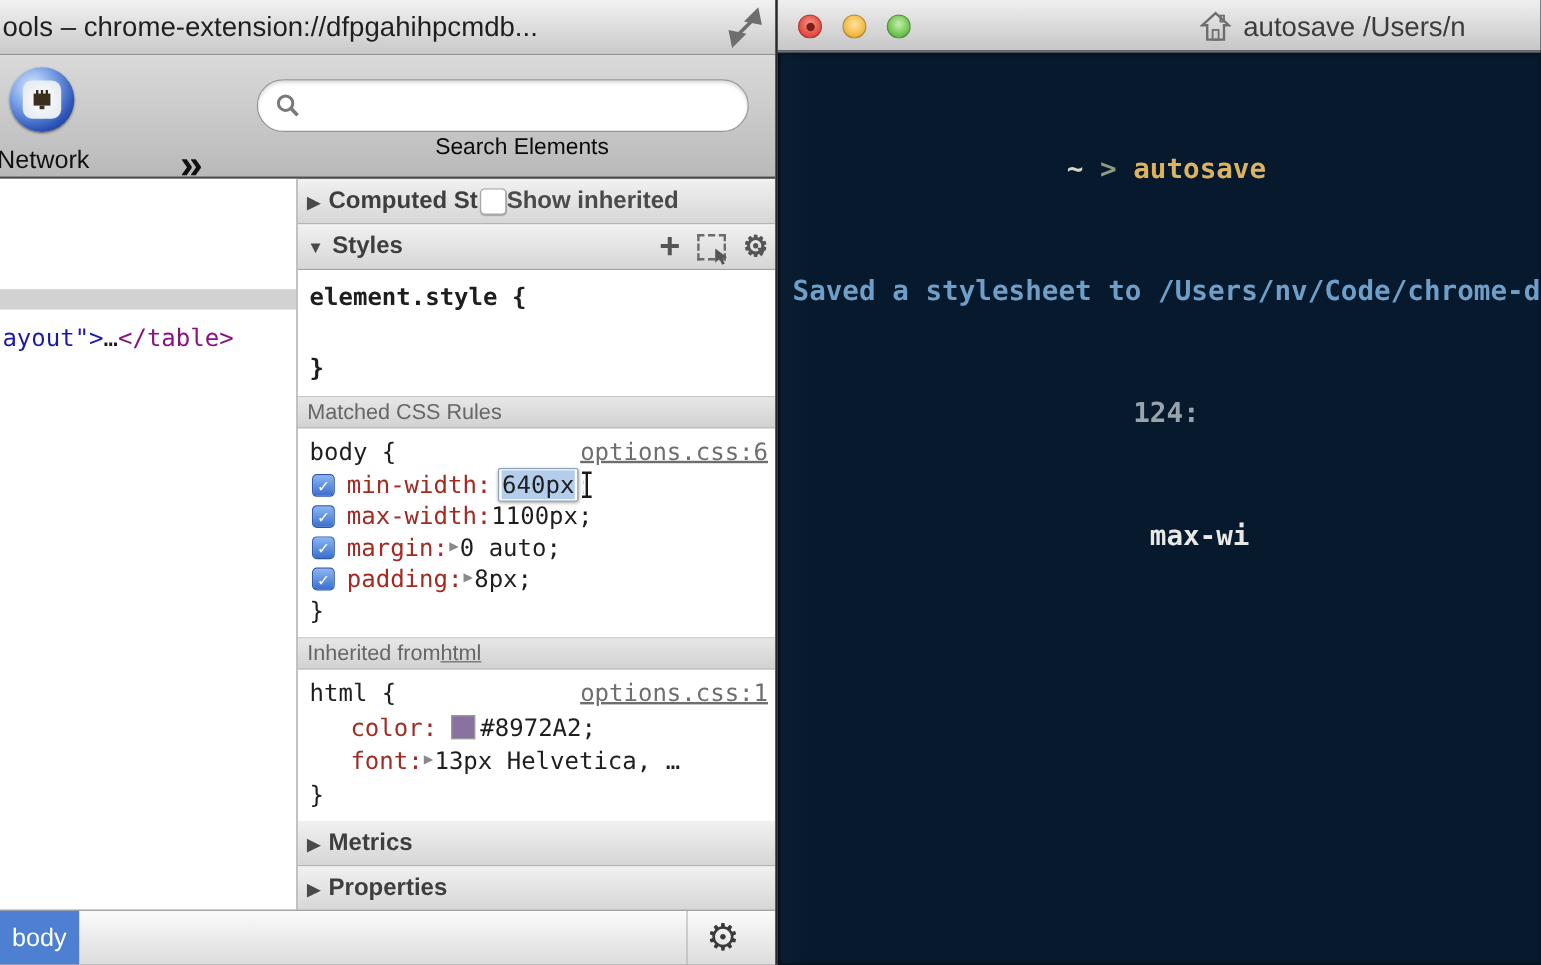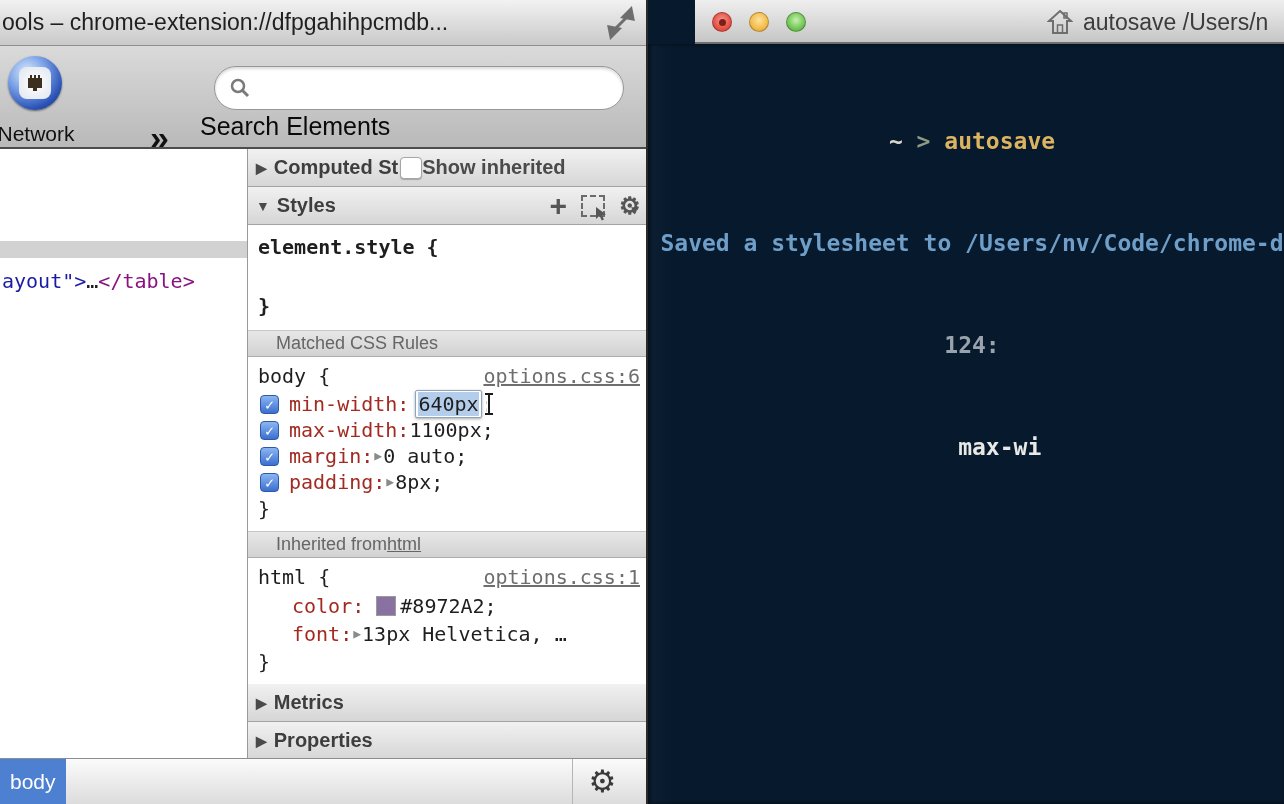--- a/index.html
+++ b/index.html
@@ -30,22 +30,22 @@
   .net-label { position:absolute; left:-7px; top:76px; width:86px; text-align:center;
     font-size:21px; color:#111; }
   .chevrons { position:absolute; left:150px; top:72px; font-size:34px; font-weight:bold;
     color:#111; }
   .search-pill { position:absolute; left:214px; top:20px; width:410px; height:44px;
     border-radius:22px; background:#fff; border:1px solid #979797;
     box-shadow:inset 0 2px 3px rgba(0,0,0,.15); display:flex; align-items:center;
     padding:0 14px; }
   .search-pill input { border:none; outline:none; flex:1; font-size:19px;
     font-family:"Liberation Sans",sans-serif; background:transparent; margin-left:8px; }
-  .search-label { position:absolute; left:200px; top:66px; width:410px; text-align:left;
-    font-size:25px; color:#0a0a0a; }
+  .search-label { position:absolute; left:230px; top:66px; width:410px; text-align:center;
+    font-size:19px; color:#0a0a0a; }
 
   .dt-main { flex:1; display:flex; min-height:0; }
   .dom-pane { width:248px; background:#fff; border-right:1px solid #9a9a9a;
     position:relative; overflow:hidden; }
   .dom-hover-band { position:absolute; left:0; top:92px; width:100%; height:17px;
     background:#d2d2d2; }
   .dom-row { position:absolute; left:2px; top:120px; font-family:"DejaVu Sans Mono",monospace;
     font-size:20px; white-space:nowrap; }
   .tok-attr { color:#1a1aa6; }
   .tok-text { color:#1c1c1c; }
@@ -67,21 +67,21 @@
   .gear-btn { font-size:24px; color:#555; }
   .gear-caret { font-size:13px; color:#555; margin-left:-9px; }
 
   .code { font-family:"DejaVu Sans Mono",monospace; font-size:20px; color:#1e1e1e; }
   .es-block { padding:6px 8px 8px 10px; flex:0 0 auto; height:105px;font-weight:bold; }
   .es-line { line-height:32px; }
   .es-close { line-height:30px; margin-top:28px; }
 
   .sub-header { height:27px; background:linear-gradient(#e7e7e7,#d2d2d2);
     border-top:1px solid #c6c6c6; border-bottom:1px solid #adadad;
-    display:flex; align-items:center; padding:0 28px; font-size:18px; color:#666;
+    display:flex; align-items:center; padding:0 8px; font-size:18px; color:#666;
     flex:0 0 auto; white-space:nowrap; }
   .sub-header .u { text-decoration:underline; }
 
   .rule-block { padding:4px 6px 8px 10px; flex:0 0 auto; }
   .rule-head { display:flex; align-items:baseline; line-height:30px; }
   .css-link { margin-left:auto; color:#6e6e6e; text-decoration:underline;
     font-family:"DejaVu Sans Mono",monospace; font-size:20px;text-align:center; }
   .prop-row { display:flex; align-items:center; line-height:26px; height:26px;
     position:relative; white-space:nowrap; }
   .chk { width:19px; height:19px; border-radius:4px; flex:0 0 auto;
@@ -105,21 +105,21 @@
     border-top:1px solid #8d8d8d; position:relative; flex:0 0 auto; }
   .crumb { position:absolute; left:0; top:0; height:100%; min-width:62px;
     background:#4d80d0; color:#fff; font-size:21px; display:flex; align-items:center;
     justify-content:center; padding:0 10px; }
   .status-gear { position:absolute; right:14px; top:0; height:100%; width:60px;
     border-left:1px solid #b5b5b5; display:flex; align-items:center; justify-content:center;
     font-size:31px; color:#3a3a3a; }
 
   
   .terminal { position:absolute; left:648px; top:0; width:636px; height:804px;
-    background:#07192c; overflow:hidden;padding-left:47px; }
+    background:#07192c; overflow:hidden; }
   .term-titlebar { height:44px; background:linear-gradient(#efefef,#c6c6c6);
     border-bottom:2px solid #6e6e6e; position:relative; }
   .lights { position:absolute; left:17px; top:12px; display:flex; gap:17px; }
   .light { width:20px; height:20px; border-radius:50%; border:1px solid rgba(0,0,0,.25); }
   .light-red { background:radial-gradient(circle at 50% 40%, #f09a90 0%, #e9564a 55%, #c8352c 100%); position:relative; }
   .light-red::after { content:""; position:absolute; left:6px; top:6px; width:7px; height:7px;
     border-radius:50%; background:#7c1f18; }
   .light-yellow { background:radial-gradient(circle at 50% 40%, #fbe2a0 0%, #f5bf4f 55%, #d99c2b 100%); }
   .light-green { background:radial-gradient(circle at 50% 40%, #c8efb0 0%, #79ca5b 55%, #4da135 100%); }
   .term-title { position:absolute; left:352px; top:8px; display:flex; align-items:center;

